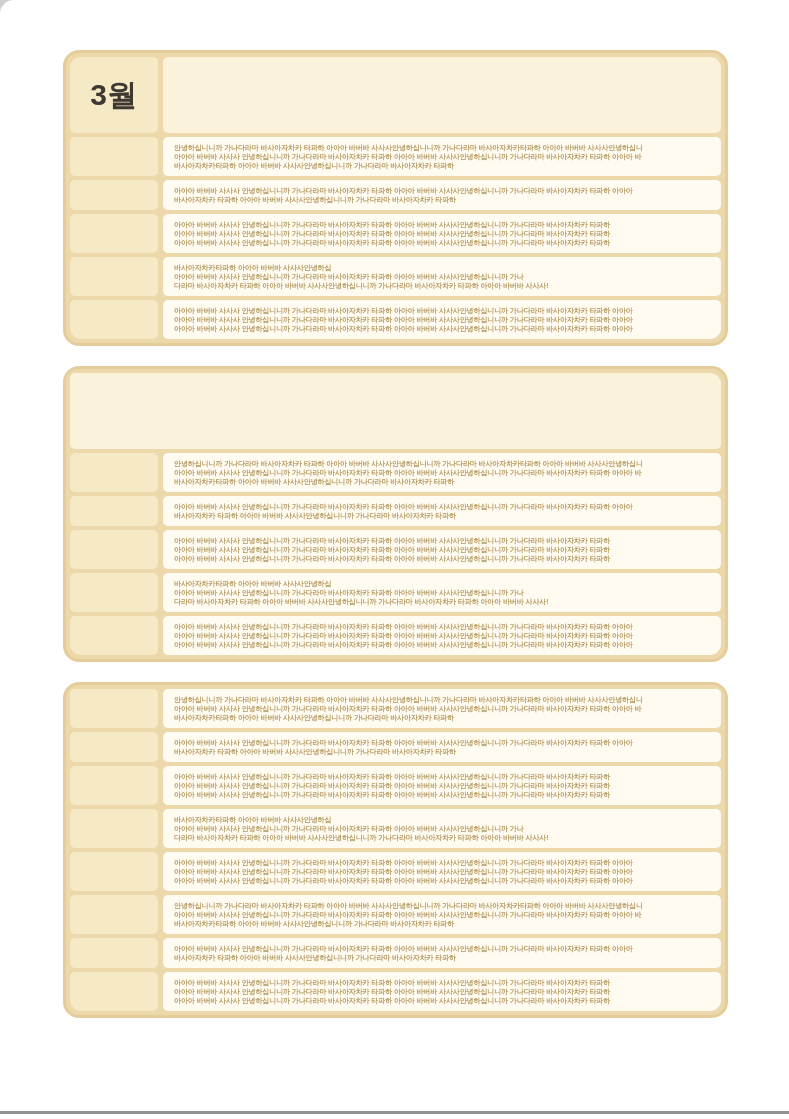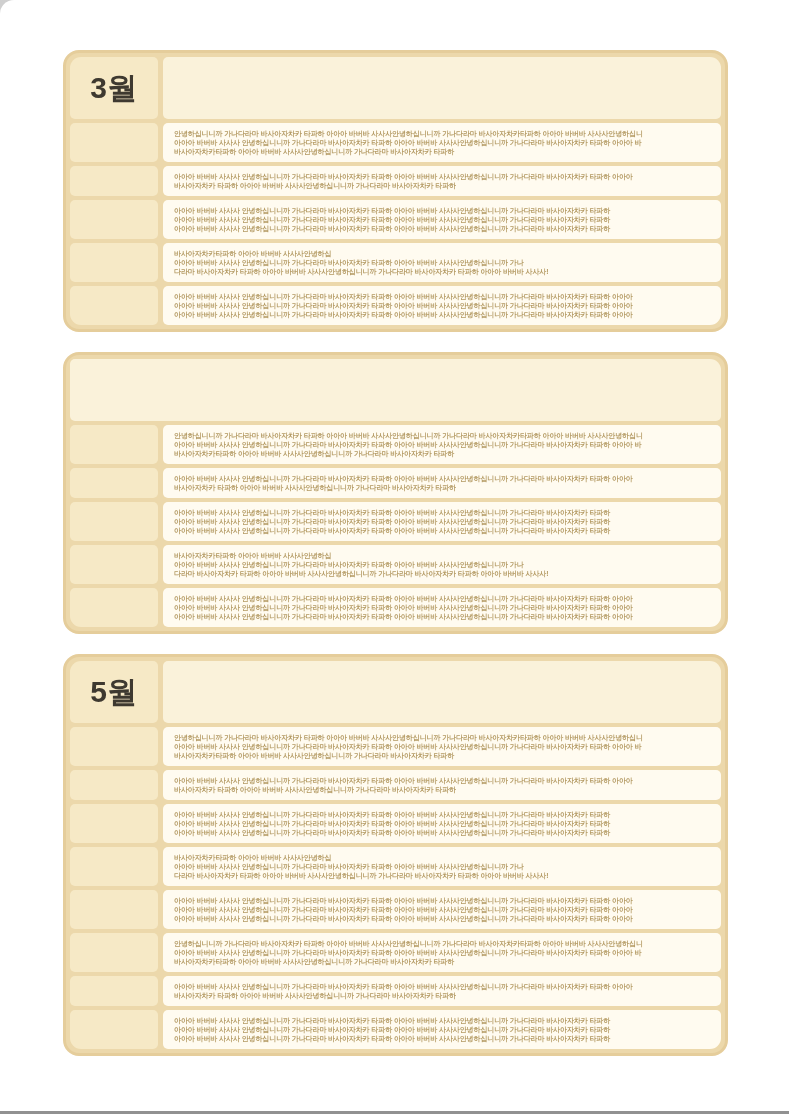--- a/index.html
+++ b/index.html
@@ -36,21 +36,21 @@
   .label-cell {
     flex:0 0 88px;
     background:#f6e9c6;
   }
   .content-cell {
     flex:1;
     background:#fffbf0;
     padding:6px 11px;
     box-sizing:border-box;
   }
-  .header-row { height:62px;text-align:center; }
+  .header-row { height:76px;text-align:center; }
   .header-row .label-cell {
     display:flex; align-items:center; justify-content:center;
     border-top-left-radius:11px;
   }
   .header-row .content-cell {
     background:#faf2da;
     border-top-right-radius:11px;
   }
   .row:last-child .label-cell { border-bottom-left-radius:11px; }
   .row:last-child .content-cell { border-bottom-right-radius:11px; }
@@ -167,26 +167,20 @@
         <div class="row">
           <div class="cell label-cell"></div>
           <div class="cell content-cell">
             <p class="row-text">아아아 바버바 사사사 안녕하십니니까 가나다라마 바사아자차카 타파하 아아아 바버바 사사사안녕하십니니까 가나다라마 바사아자차카 타파하 아아아
 아아아 바버바 사사사 안녕하십니니까 가나다라마 바사아자차카 타파하 아아아 바버바 사사사안녕하십니니까 가나다라마 바사아자차카 타파하 아아아
 아아아 바버바 사사사 안녕하십니니까 가나다라마 바사아자차카 타파하 아아아 바버바 사사사안녕하십니니까 가나다라마 바사아자차카 타파하 아아아</p>
           </div>
         </div>
       </section>
       <section class="card">
-        <div class="row header-row">
-          <div class="cell label-cell">
-            <span class="month-title">5월</span>
-          </div>
-          <div class="cell content-cell"></div>
-        </div>
         <div class="row">
           <div class="cell label-cell"></div>
           <div class="cell content-cell">
             <p class="row-text">안녕하십니니까 가나다라마 바사아자차카 타파하 아아아 바버바 사사사안녕하십니니까 가나다라마 바사아자차카타파하 아아아 바버바 사사사안녕하십니
 아아아 바버바 사사사 안녕하십니니까 가나다라마 바사아자차카 타파하 아아아 바버바 사사사안녕하십니니까 가나다라마 바사아자차카 타파하 아아아 바
 바사아자차카타파하 아아아 바버바 사사사안녕하십니니까 가나다라마 바사아자차카 타파하</p>
           </div>
         </div>
         <div class="row">
           <div class="cell label-cell"></div>

